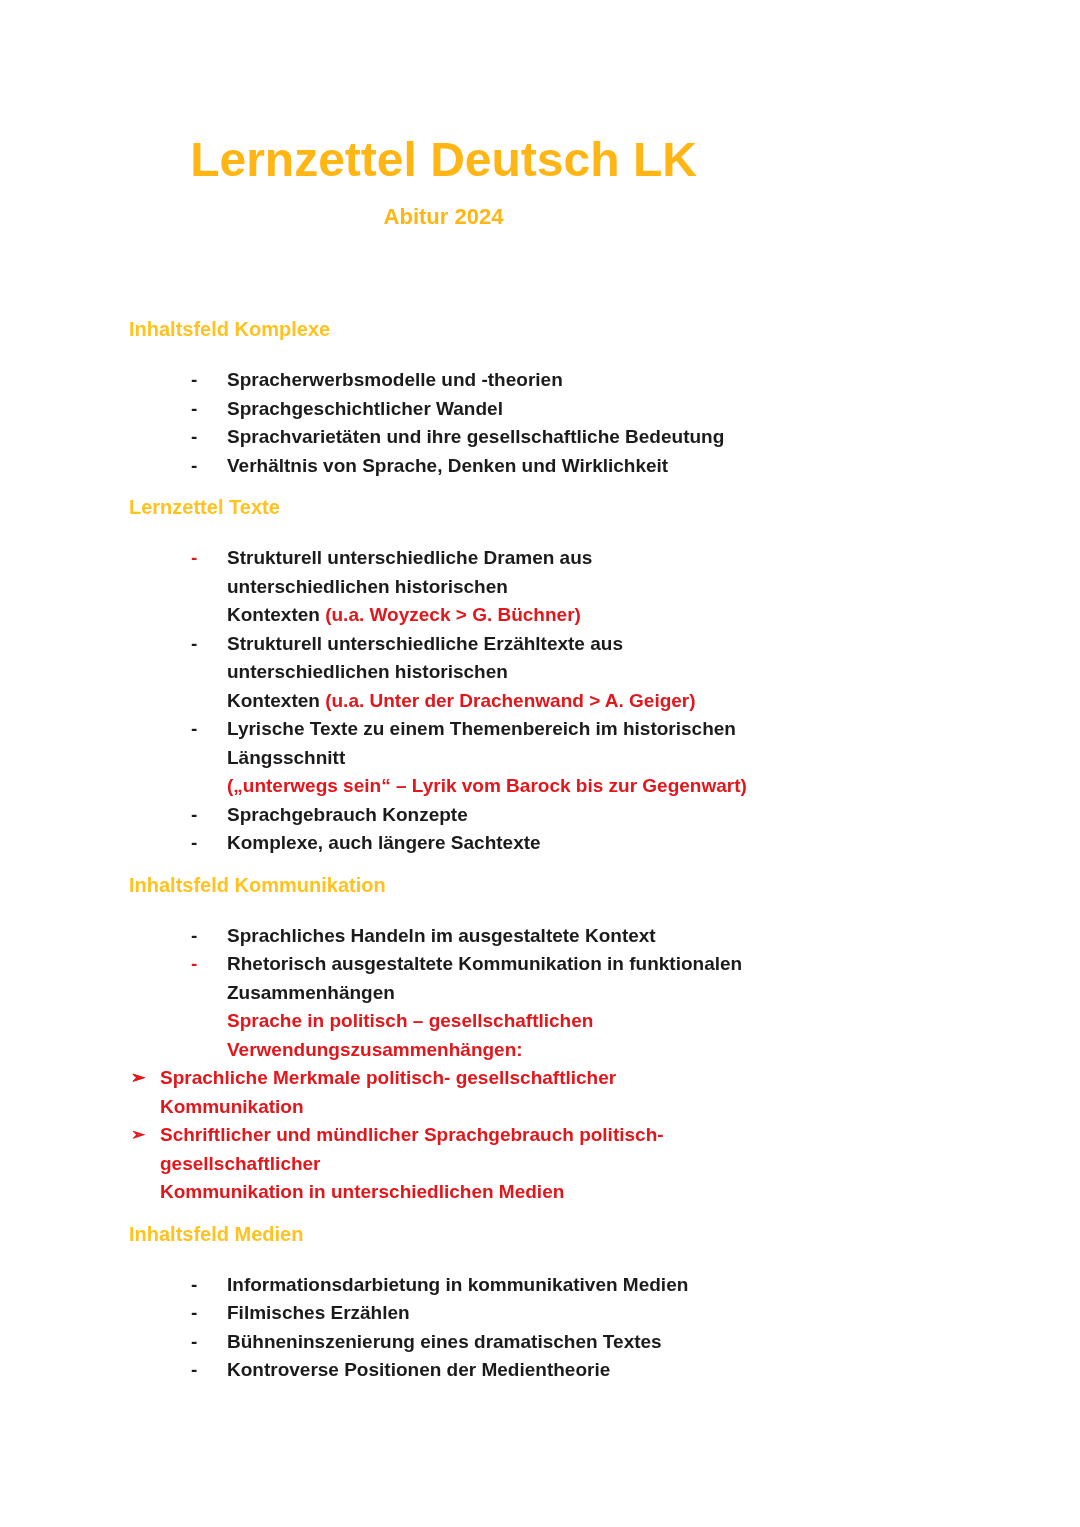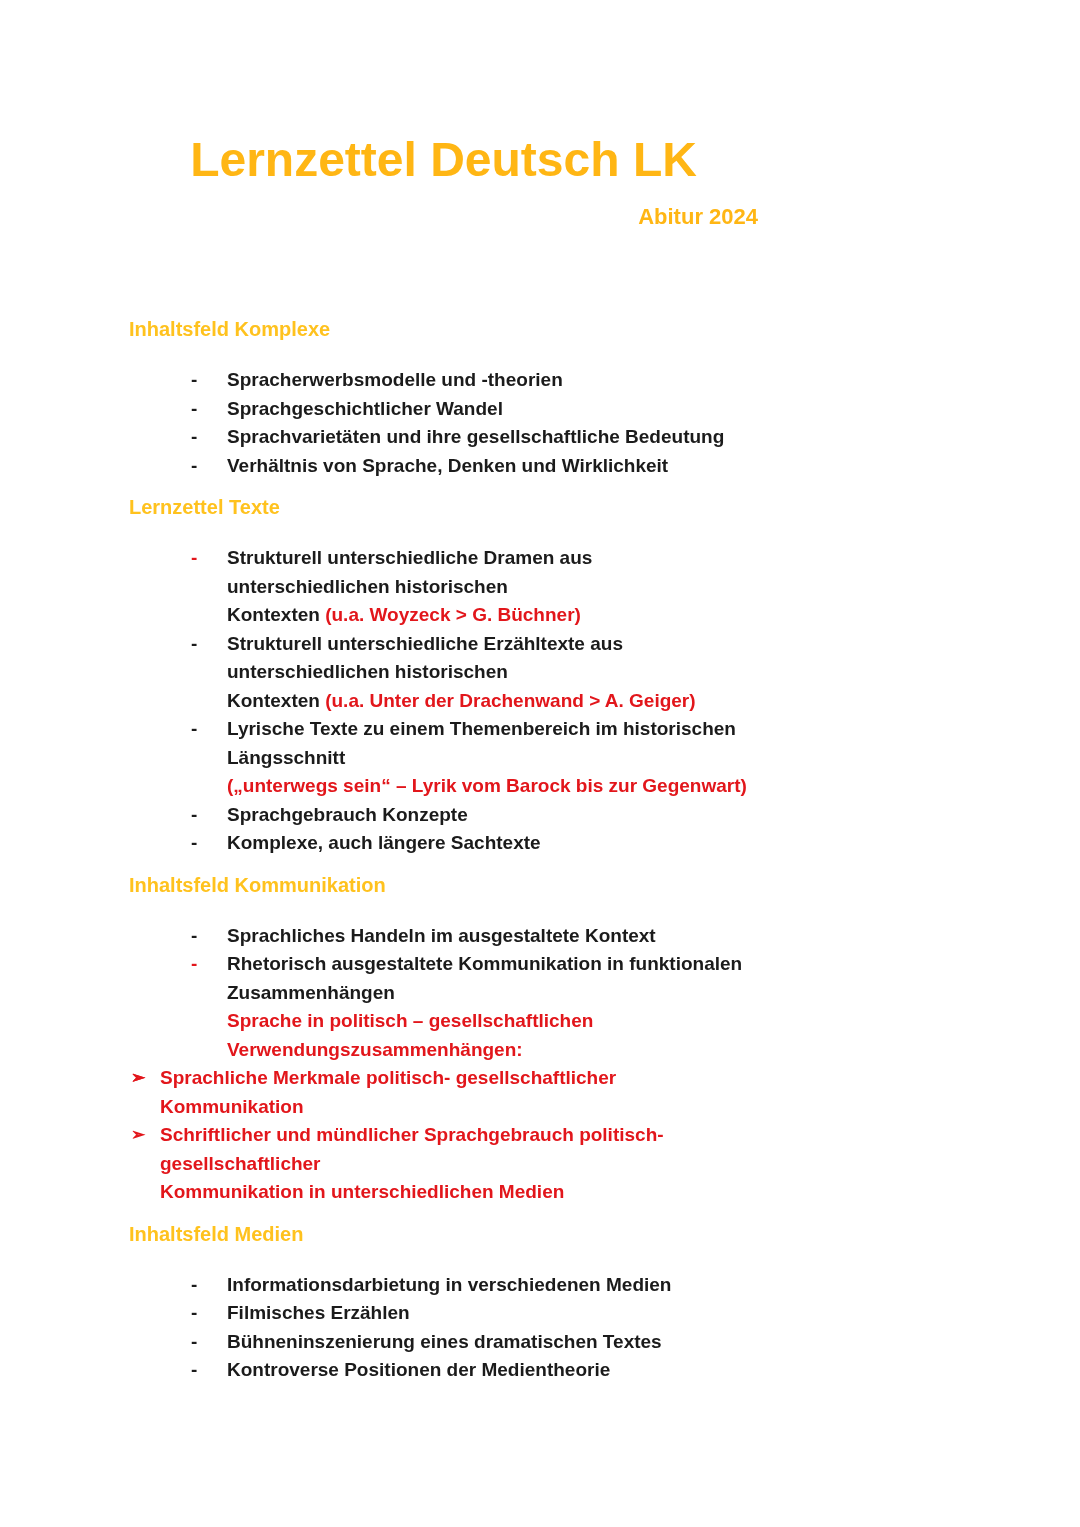--- a/index.html
+++ b/index.html
@@ -24,21 +24,21 @@
     margin: 0;
     text-align: center;
     font-size: 48px;
     line-height: 48px;
     font-weight: 800;
     letter-spacing: 0px;
     color: var(--title-color, #FFB614);
   }
   .subtitle {
     margin-top: 19px;
-    text-align: right;
+    text-align: center;
     font-size: 22px;
     line-height: 28px;
     font-weight: 700;
     color: var(--title-color, #FFB614);
   }
   .sections { }
   .section-heading {
     margin: 13px 0 23px 0;
     font-size: 20px;
     line-height: 28px;
@@ -95,19 +95,19 @@
       <div class="section-heading">Inhaltsfeld Kommunikation</div>
       <div class="list">
         <div class="item dash"><span class="bullet black">-</span><span><span class="seg black">Sprachliches Handeln im ausgestaltete Kontext</span></span></div>
         <div class="item dash"><span class="bullet red">-</span><span><span class="seg black">Rhetorisch ausgestaltete Kommunikation in funktionalen Zusammenhängen</span><br><span class="seg red">Sprache in politisch – gesellschaftlichen Verwendungszusammenhängen:</span></span></div>
         <div class="item arrow"><span class="bullet red">➢</span></div>
         <div class="item arrow"><span class="bullet red">➢</span><span><span class="seg red">Sprachliche Merkmale politisch- gesellschaftlicher Kommunikation</span></span></div>
         <div class="item arrow"><span class="bullet red">➢</span><span><span class="seg red">Schriftlicher und mündlicher Sprachgebrauch politisch- gesellschaftlicher</span><br><span class="seg red">Kommunikation in unterschiedlichen Medien</span></span></div>
       </div>
       <div class="section-heading">Inhaltsfeld Medien</div>
       <div class="list">
-        <div class="item dash"><span class="bullet black">-</span><span><span class="seg black">Informationsdarbietung in verschiedenen Medien</span></span></div>
+        <div class="item dash"><span class="bullet black">-</span><span><span class="seg black">Informationsdarbietung in kommunikativen Medien</span></span></div>
         <div class="item dash"><span class="bullet black">-</span><span><span class="seg black">Filmisches Erzählen</span></span></div>
         <div class="item dash"><span class="bullet black">-</span><span><span class="seg black">Bühneninszenierung eines dramatischen Textes</span></span></div>
         <div class="item dash"><span class="bullet black">-</span><span><span class="seg black">Kontroverse Positionen der Medientheorie</span></span></div>
       </div>
     </div>
 </div>
 
 </body></html>

